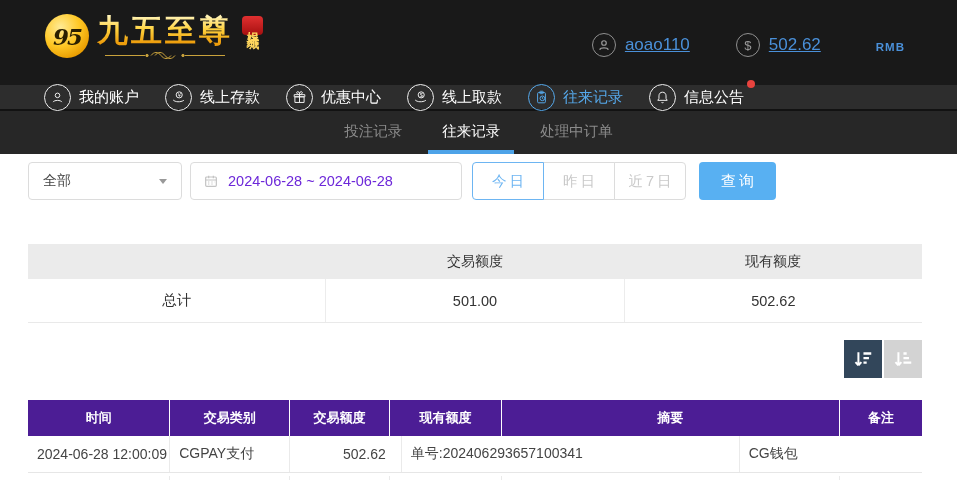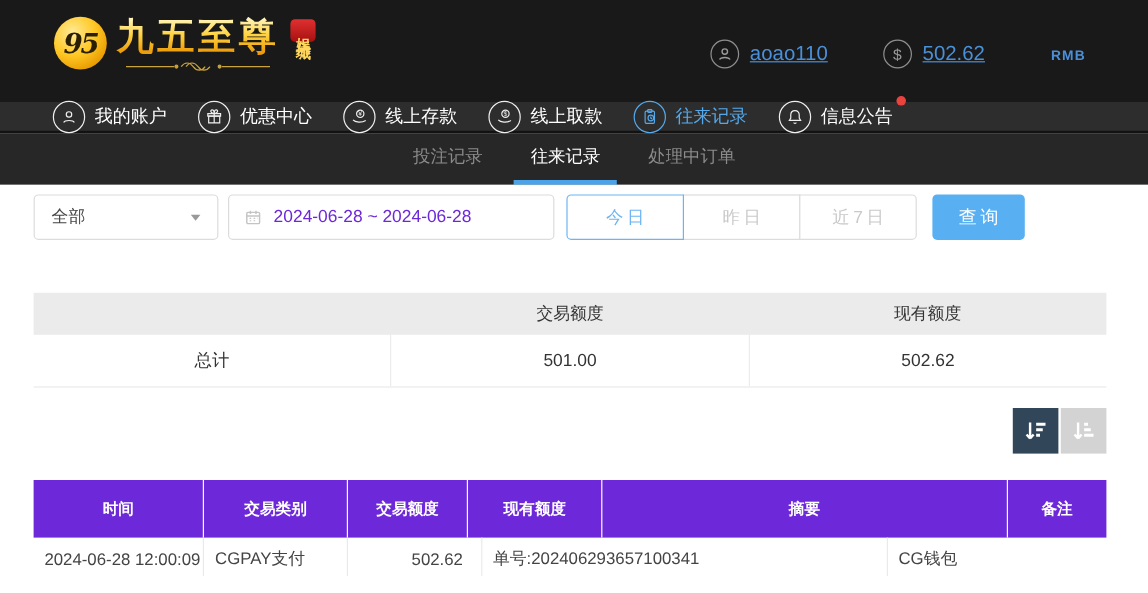--- a/index.html
+++ b/index.html
@@ -56,21 +56,21 @@
   .content { position:relative; height:326px; background:#fff; overflow:hidden; }
 
   .filters { position:absolute; left:28px; top:8px; height:38px; display:flex; align-items:stretch; }
   .select-box { width:154px; border:1px solid #dcdcdc; border-radius:4px; display:flex;
     align-items:center; padding:0 14px; font-size:14px; color:#444; cursor:pointer; }
   .caret { margin-left:auto; width:0; height:0; border-left:4.5px solid transparent;
     border-right:4.5px solid transparent; border-top:5.5px solid #999; }
   .date-box { width:272px; margin-left:8px; border:1px solid #dcdcdc; border-radius:4px;
     display:flex; align-items:center; gap:9px; padding:0 12px; font-size:14.5px; color:#6d28d9; cursor:pointer; }
   .qgroup { display:flex; margin-left:10px; }
-  .qbtn { width:98px; background:#fff; border:1px solid #dcdcdc; color:#c9c9c9;
+  .qbtn { width:72px; background:#fff; border:1px solid #dcdcdc; color:#c9c9c9;
     font-size:14.5px; letter-spacing:3px; text-indent:3px; cursor:pointer;
     display:grid; place-items:center; }
   .qbtn + .qbtn { margin-left:-1px; }
   .qbtn:first-child { border-radius:4px 0 0 4px; }
   .qbtn:last-child { border-radius:0 4px 4px 0; }
   .qbtn.active { border-color:#6db5f2; color:#6db5f2; position:relative; z-index:1; }
   .search-btn { margin-left:13px; width:77px; background:#58b0f2; border:none; border-radius:4px;
     color:#fff; font-size:15px; letter-spacing:3px; text-indent:3px; cursor:pointer; }
 
   
@@ -83,21 +83,21 @@
 
   
   .sortbar { position:absolute; right:35px; top:186px; display:flex; gap:2px; }
   .sort-btn { width:38px; height:38px; border:none; cursor:pointer; display:grid; place-items:center; }
   .sort-btn.dark { background:#32465a; }
   .sort-btn.light { background:#d3d3d3; }
   .sort-btn svg { stroke:#fff; stroke-width:2.2; fill:#fff; }
 
   
   .records { position:absolute; left:28px; right:35px; top:246px; }
-  .rec-head { height:48px; background:#6d28d9; display:flex; }
+  .rec-head { height:36px; background:#4c1d95; display:flex; }
   .rec-head > div { display:grid; place-items:center; color:#fff; font-size:13px; font-weight:bold; }
   .rec-head > div + div { border-left:1px solid #fdfdfd; }
   .rec-row { height:37px; display:flex; border-bottom:1px solid #e6e6e6; font-size:14px; color:#444; }
   .rec-row > div { display:flex; align-items:center; }
   .rec-row > div + div { border-left:1px solid #eaeaea; }
   .rec-row.partial { height:4px; border-bottom:none; margin-top:3px; }
   .c0 { width:15.8%; } .c1 { width:13.4%; } .c2 { width:11.2%; }
   .c3 { width:12.5%; } .c4 { width:37.8%; } .c5 { width:9.3%; }
   .pad-l { padding-left:9px; justify-content:flex-start; }
   .pad-r { padding-right:15px; justify-content:flex-end; }
@@ -153,37 +153,37 @@
         <svg width="17" height="17" viewBox="0 0 24 24">
             <circle cx="12" cy="9" r="3.2"></circle>
             <path d="M5.8 18.5c1.2-3.2 11.2-3.2 12.4 0"></path>
           </svg>
       </span>
       <span>我的账户</span>
     </div>
     <div class="nav-item">
       <span class="nav-ico">
         <svg width="17" height="17" viewBox="0 0 24 24">
+            <circle cx="13" cy="8.3" r="4.3"></circle>
+            <text x="13" y="11" text-anchor="middle" font-size="8" stroke="none" fill="#efefef">¥</text>
+            <path d="M4.5 15.5c2.5 3 10.5 3.5 15 .5"></path>
+          </svg>
+      </span>
+      <span>线上存款</span>
+    </div>
+    <div class="nav-item">
+      <span class="nav-ico">
+        <svg width="17" height="17" viewBox="0 0 24 24">
             <path d="M5.5 11h13v8h-13z"></path>
             <path d="M4.5 8h15v3h-15z"></path>
             <path d="M12 8v11"></path>
             <path d="M12 8c-4.2 0-5.2-4.3-2.4-4.3S12 8 12 8zm0 0c4.2 0 5.2-4.3 2.4-4.3S12 8 12 8z"></path>
           </svg>
       </span>
       <span>优惠中心</span>
-    </div>
-    <div class="nav-item">
-      <span class="nav-ico">
-        <svg width="17" height="17" viewBox="0 0 24 24">
-            <circle cx="13" cy="8.3" r="4.3"></circle>
-            <text x="13" y="11" text-anchor="middle" font-size="8" stroke="none" fill="#efefef">¥</text>
-            <path d="M4.5 15.5c2.5 3 10.5 3.5 15 .5"></path>
-          </svg>
-      </span>
-      <span>线上存款</span>
     </div>
     <div class="nav-item">
       <span class="nav-ico">
         <svg width="17" height="17" viewBox="0 0 24 24">
             <circle cx="13" cy="8.3" r="4.3"></circle>
             <text x="13" y="11" text-anchor="middle" font-size="8" stroke="none" fill="#efefef">$</text>
             <path d="M4.5 15.5c2.5 3 10.5 3.5 15 .5"></path>
           </svg>
       </span>
       <span>线上取款</span>

